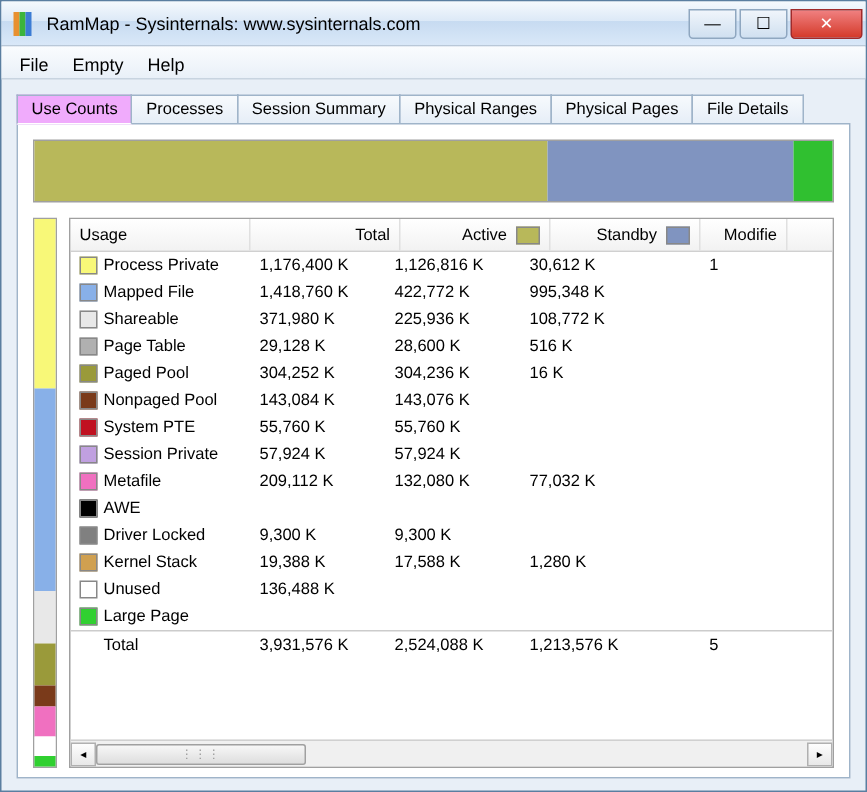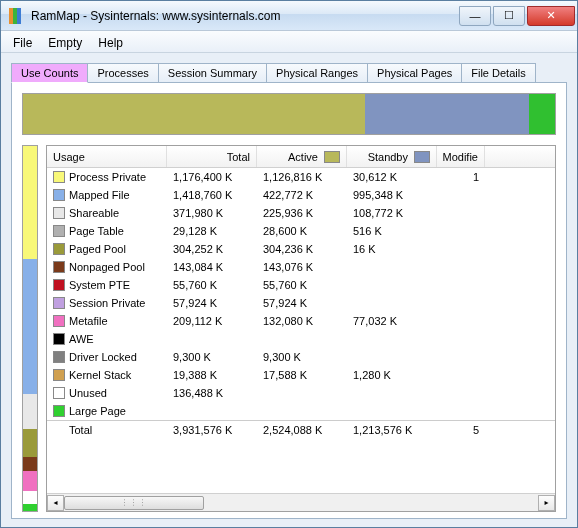--- a/index.html
+++ b/index.html
@@ -21,21 +21,21 @@
 .tabs { display: flex; }
 .tab { padding: 3px 9px; border: 1px solid #9fb4c9; border-bottom: none; background: linear-gradient(to bottom,#f7fafd,#e6eef7); font-size: 11px; cursor: default; position: relative; margin-right: -1px; }
 .tab.active { background: #f0abfc; z-index: 2; border-bottom: 1px solid #fff; margin-bottom: -1px; }
 .tabpanel { flex: 1; border: 1px solid #9fb4c9; background: #fff; display: flex; flex-direction: column; position: relative; }
 .chart-area { margin: 10px; height: 42px; border: 1px solid #a0a0a0; display: flex; }
 .chart-seg { height: 100%; }
 .body-row { flex: 1; display: flex; margin: 0 10px 6px 10px; overflow: hidden; }
 .leftstrip { width: 16px; border: 1px solid #a0a0a0; display: flex; flex-direction: column; margin-right: 8px; }
 .leftstrip div { width: 100%; }
 .table-wrap { flex: 1; border: 1px solid #a0a0a0; display: flex; flex-direction: column; overflow: hidden; }
-.thead { display: flex; border-bottom: 1px solid #d0d0d0; background: linear-gradient(to bottom,#fff,#f2f2f2); height: 22px; align-items: flex-start; }
+.thead { display: flex; border-bottom: 1px solid #d0d0d0; background: linear-gradient(to bottom,#fff,#f2f2f2); height: 22px; align-items: flex-start; gap: 10px; }
 .th { padding: 0 6px; font-size: 11px; border-right: 1px solid #e0e0e0; height: 100%; display: flex; align-items: center; }
 .th .swatch { width: 16px; height: 12px; margin-left: 6px; border: 1px solid #888; }
 .col-usage { width: 120px; }
 .col-num { width: 90px; justify-content: flex-end; }
 .col-mod { width: 48px; justify-content: flex-end; }
 .tbody { flex: 1; overflow: hidden; }
 .trow { display: flex; height: 18px; align-items: center; font-size: 11px; }
 .td { padding: 0 6px; }
 .td-usage { width: 120px; display: flex; align-items: center; gap: 4px; }
 .td-num { width: 90px; }

